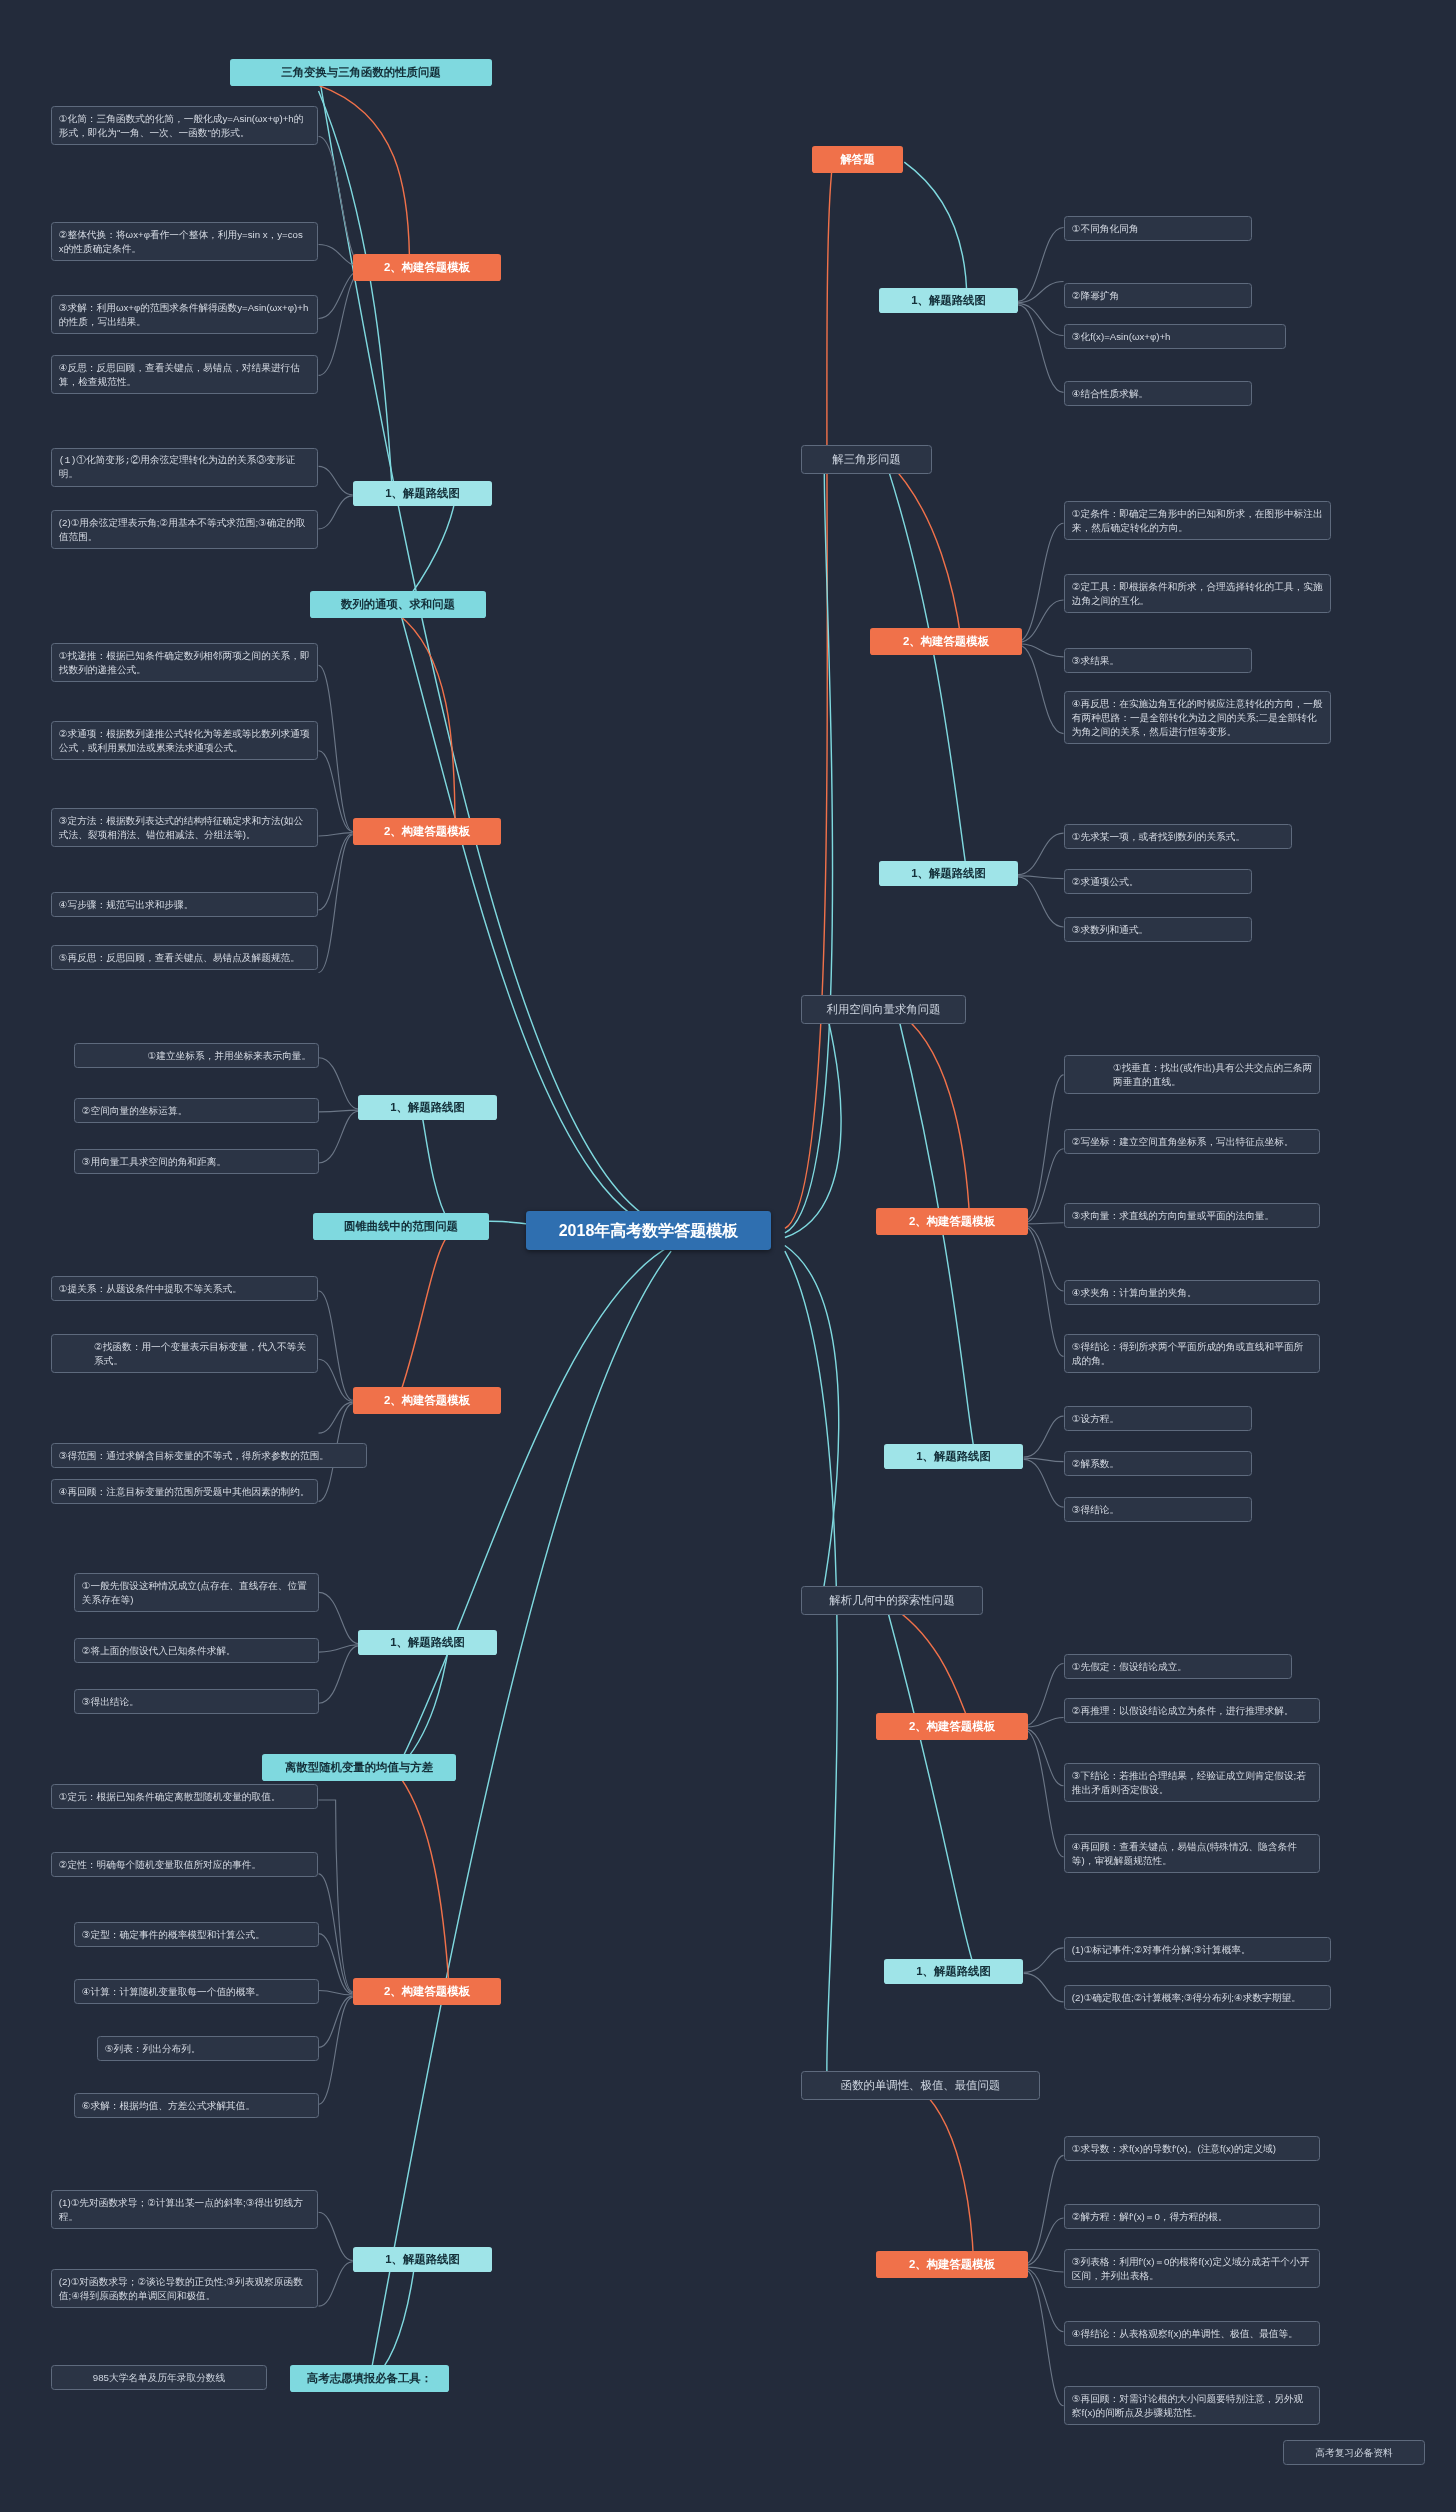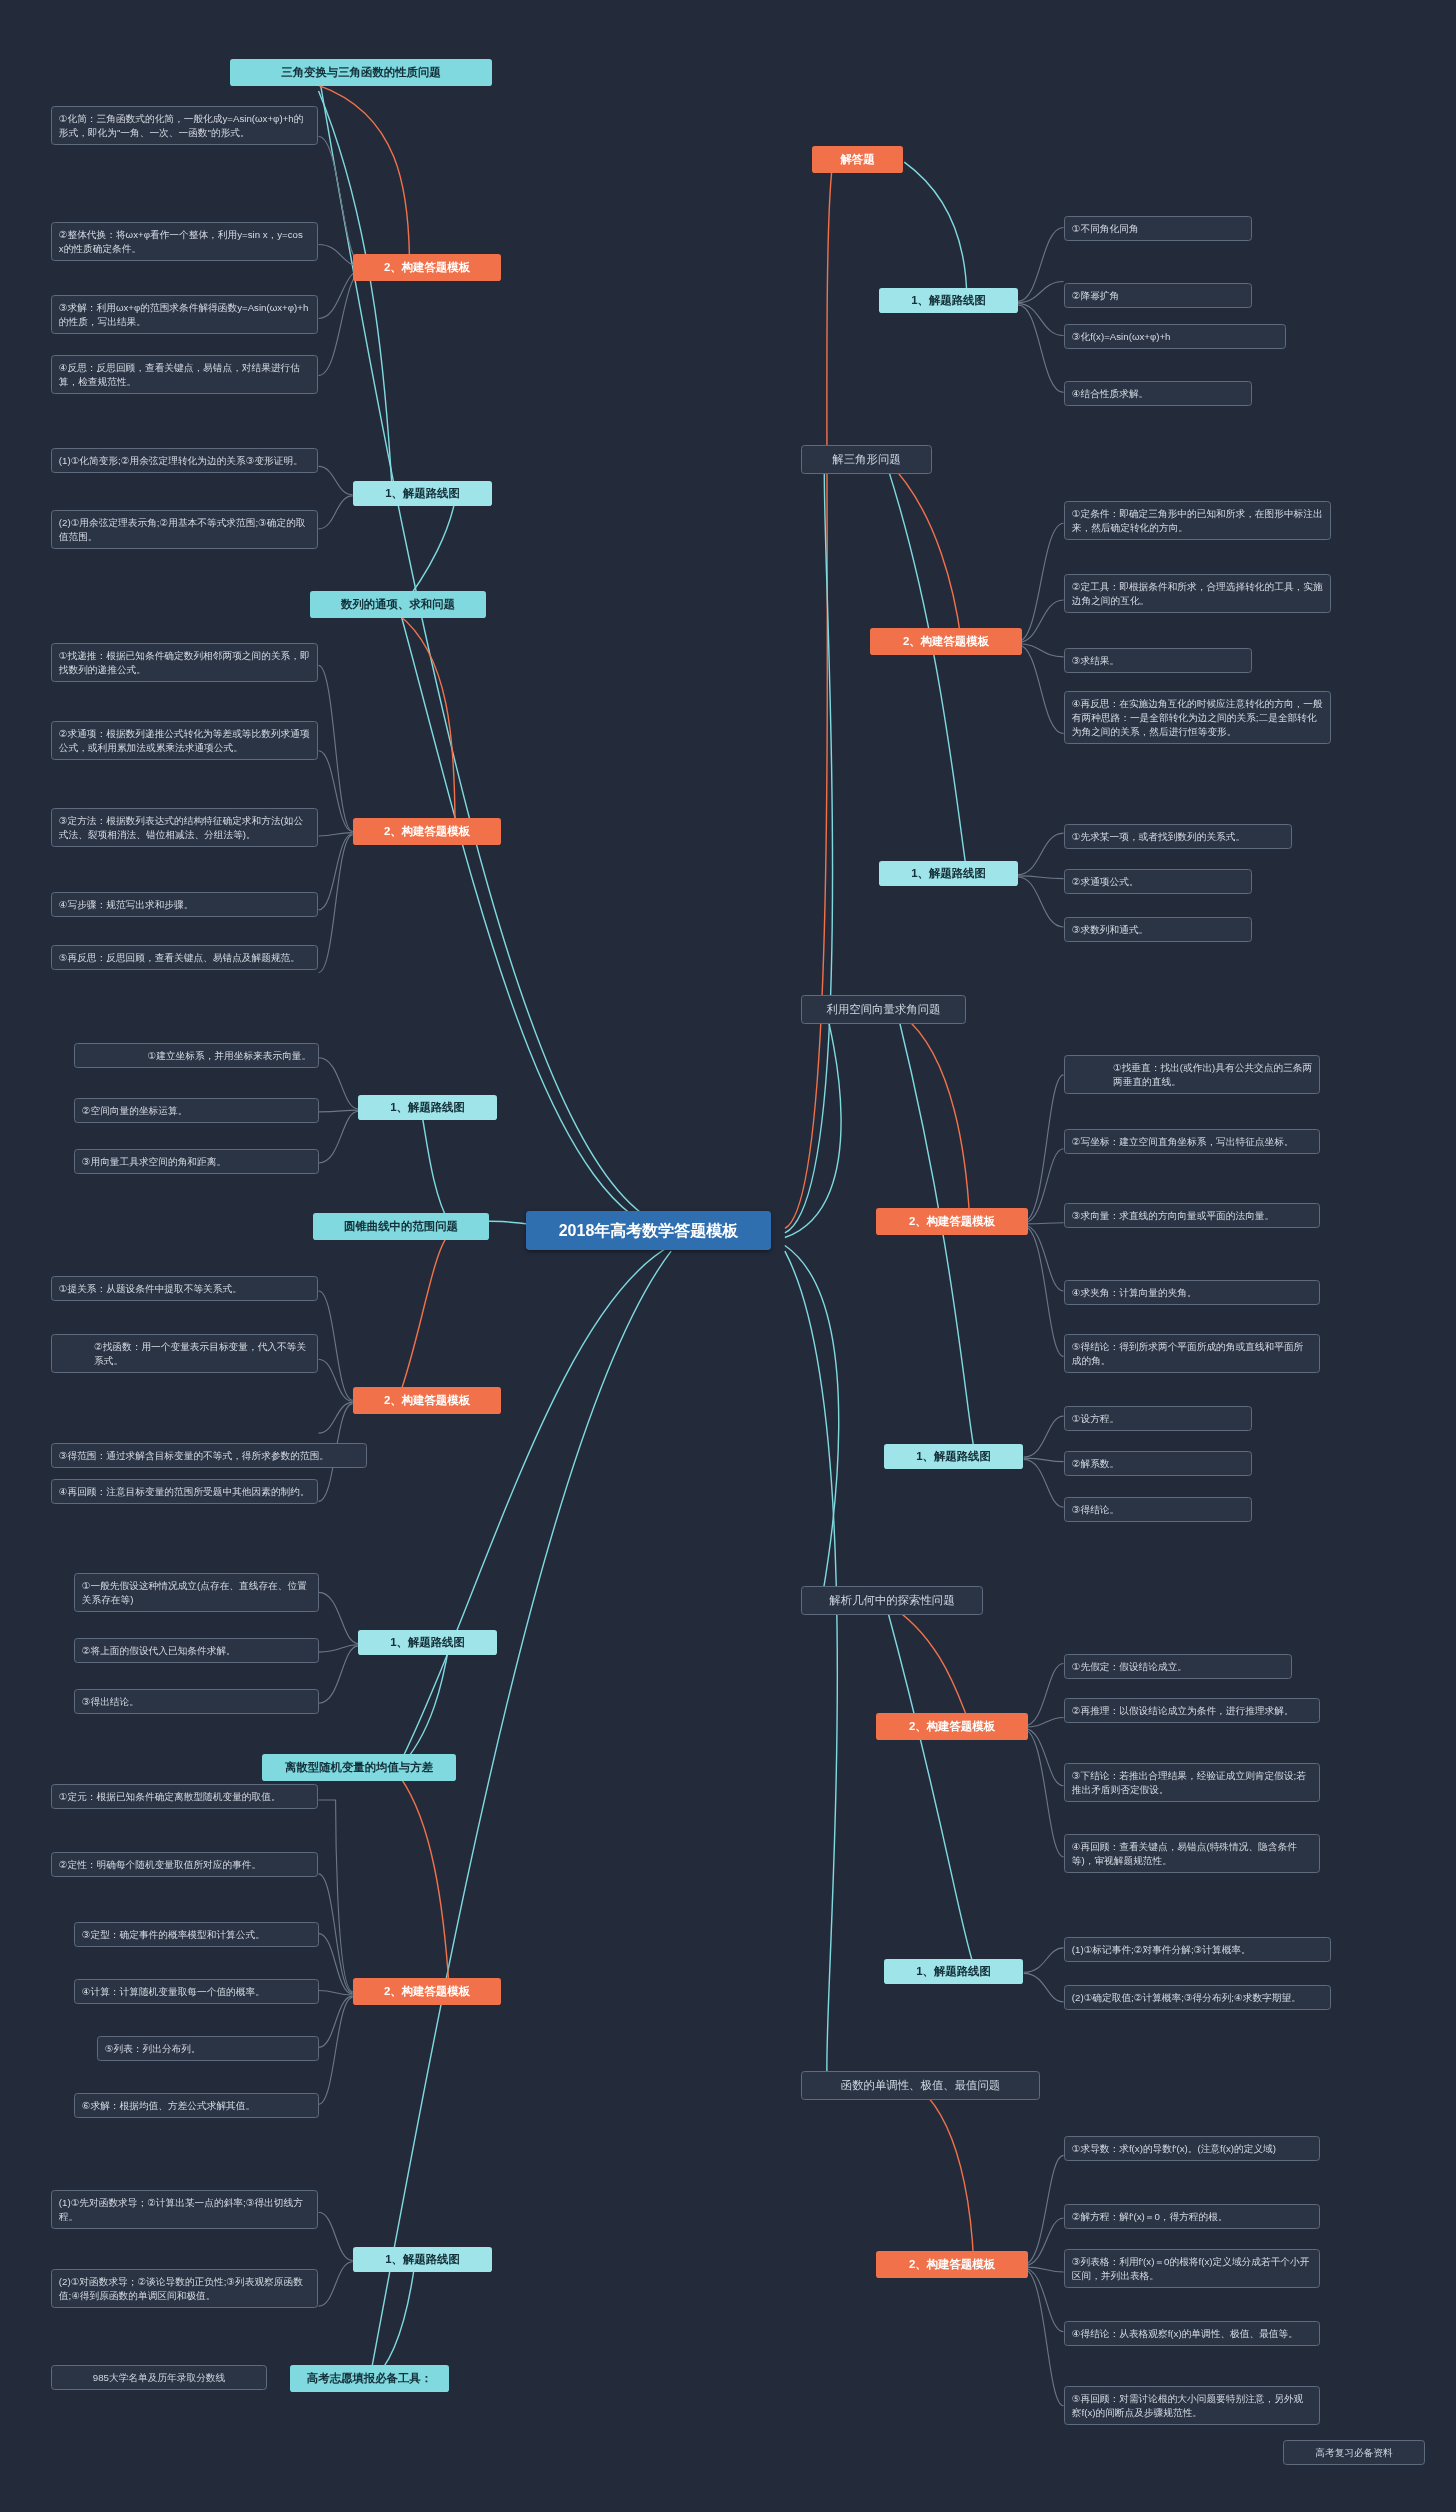--- a/index.html
+++ b/index.html
@@ -226,21 +226,21 @@
 <div class="node leaf" style="left:51px;top:222px;width:267px;">
       <span>②整体代换：将ωx+φ看作一个整体，利用y=sin x，y=cos x的性质确定条件。</span>
     </div>
 <div class="node leaf" style="left:51px;top:295px;width:267px;">
       <span>③求解：利用ωx+φ的范围求条件解得函数y=Asin(ωx+φ)+h的性质，写出结果。</span>
     </div>
 <div class="node leaf" style="left:51px;top:355px;width:267px;">
       <span>④反思：反思回顾，查看关键点，易错点，对结果进行估算，检查规范性。</span>
     </div>
 
-<div class="node leaf" style="left:51px;top:448px;width:267px;">
+<div class="node leaf" style="left:51px;top:448px;width:267px;font-family:Liberation Mono, monospace;">
       <span>(1)①化简变形;②用余弦定理转化为边的关系③变形证明。</span>
     </div>
 <div class="node leaf" style="left:51px;top:510px;width:267px;">
       <span>(2)①用余弦定理表示角;②用基本不等式求范围;③确定的取值范围。</span>
     </div>
 
 <div class="node leaf" style="left:51px;top:643px;width:267px;">
       <span>①找递推：根据已知条件确定数列相邻两项之间的关系，即找数列的递推公式。</span>
     </div>
 <div class="node leaf" style="left:51px;top:721px;width:267px;">

